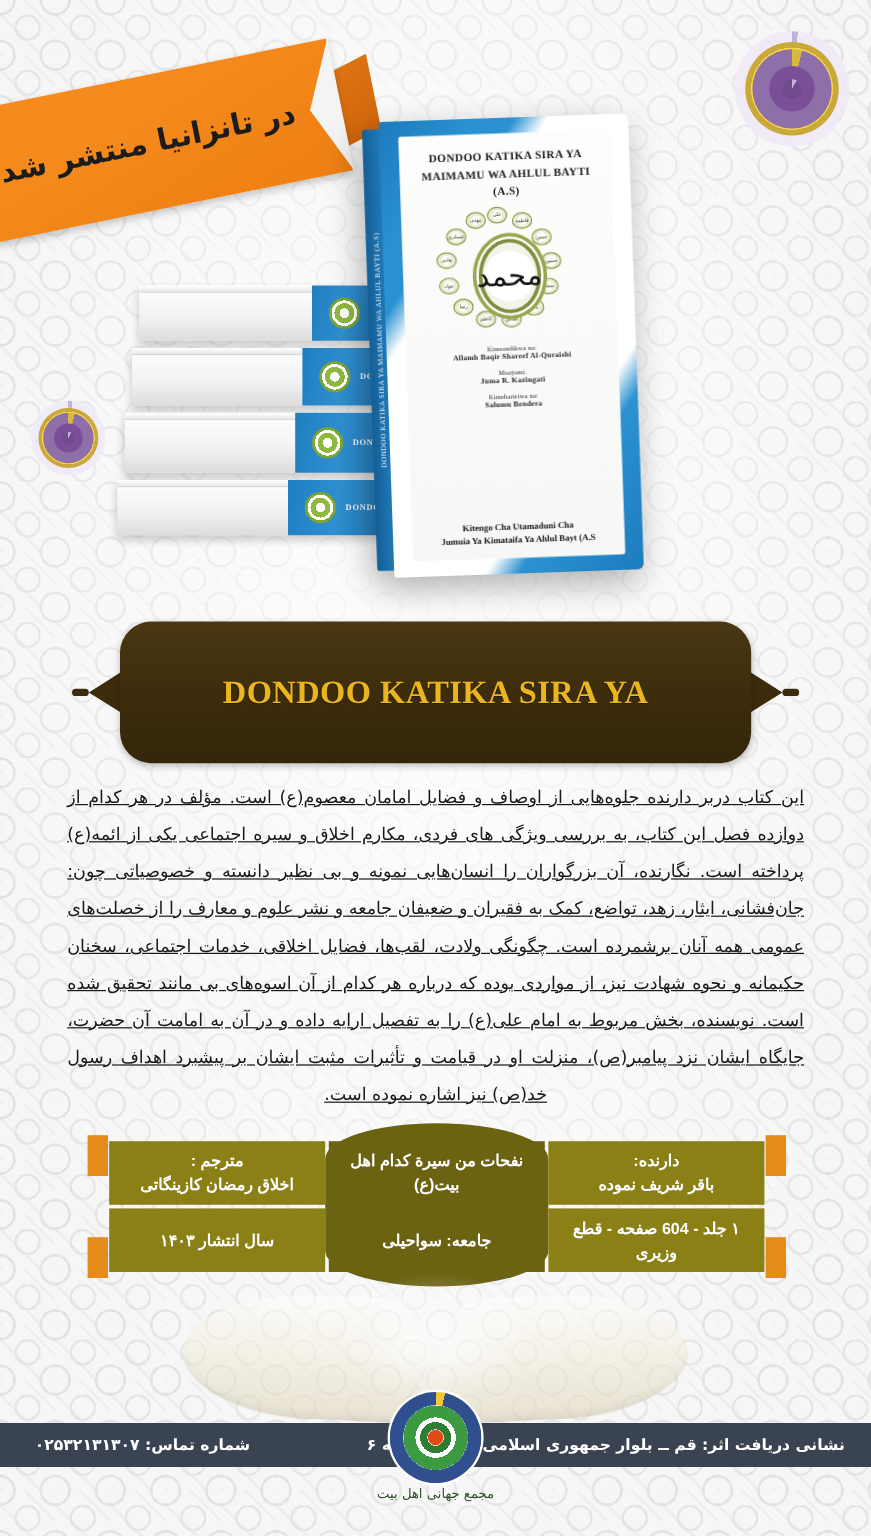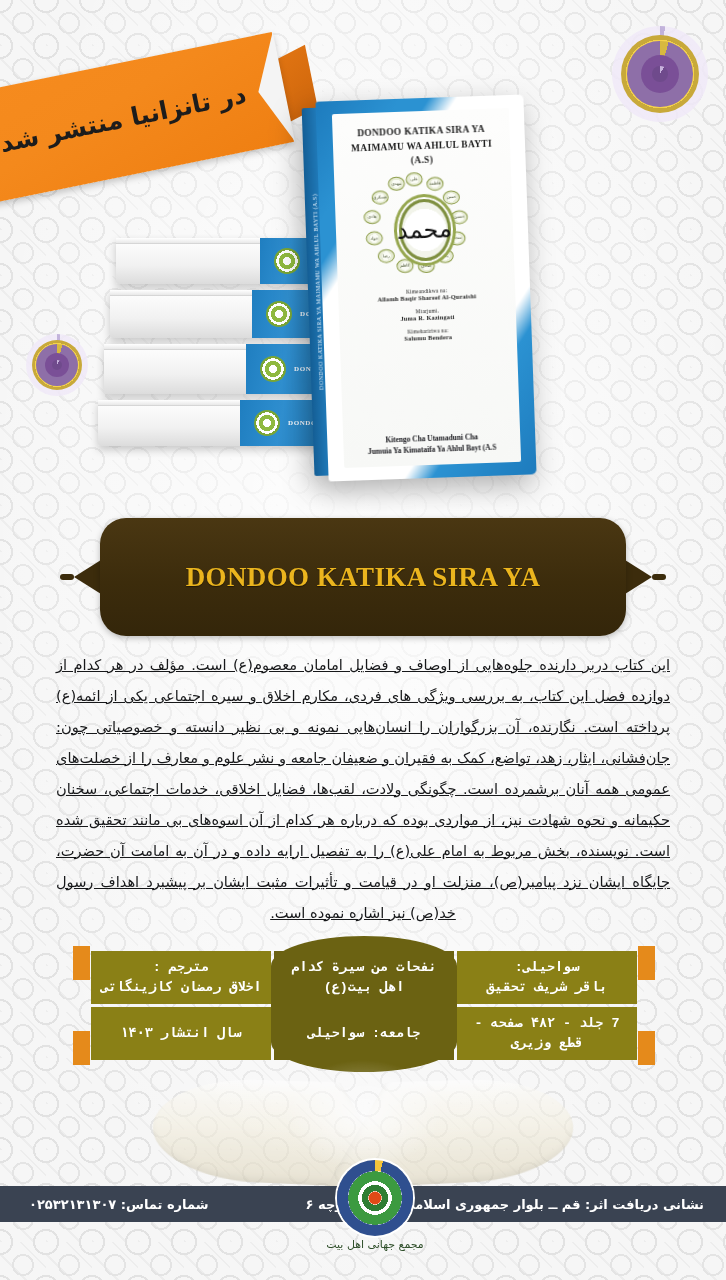--- a/index.html
+++ b/index.html
@@ -294,21 +294,21 @@
   .specs-table td {
     background: #8a8016;
     color: #ffffff;
     text-align: center;
     vertical-align: middle;
     height: 53px;
     padding: 4px 8px;
     font-size: 13.4px;
     font-weight: bold;
     line-height: 1.45;
-    font-family: Liberation Mono, monospace;
+    font-family: Liberation Sans, sans-serif;
     letter-spacing: .1px;
   }
   .specs-table td.mid { background: #6b6212; }
   .specs-table td .sub { display: block; }
 
   
   .open-book {
     position: absolute;
     left: 50%; bottom: 88px; transform: translateX(-50%);
     width: 420px; height: 142px;
@@ -356,21 +356,20 @@
     font-family: "DejaVu Sans", sans-serif;
     text-align: left;
     direction: rtl;
   }
   .footer-logo {
     position: absolute;
     left: 50%; bottom: 16px; transform: translateX(-50%);
     width: 104px; height: 104px;
     z-index: 4;
     text-align: center;
-    margin-left: 12px;
   }
   .fl-disc {
     position: relative; width: 76px; height: 76px; margin: 0 auto;
     border-radius: 50%;
     background:
       radial-gradient(circle, #ffffff 0 16%, rgba(255,255,255,0) 16%),
       conic-gradient(#f4c53a 0 12deg, #2f4f8f 12deg 24deg);
     box-shadow: 0 0 0 2px #ffffff;
   }
   .fl-disc .fl-inner {
@@ -528,31 +527,31 @@
   <div class="specs">
     <div class="specs-bg-arc"></div>
     <div class="specs-corner sc-tr"></div>
     <div class="specs-corner sc-br"></div>
     <div class="specs-corner sc-tl"></div>
     <div class="specs-corner sc-bl"></div>
     <table class="specs-table">
       <tbody>
           <tr>
         <td>
-          <span class="sub">سواحیلی:</span>
-          <span class="sub">باقر شریف تحقیق</span>
+          <span class="sub">دارنده:</span>
+          <span class="sub">باقر شریف نموده</span>
         </td>
         <td class="mid">نفحات من سیرة کدام اهل بیت(ع)</td>
         <td>
           <span class="sub">مترجم :</span>
           <span class="sub">اخلاق رمضان کازینگاتی</span>
         </td>
       </tr>
       <tr>
-        <td>7 جلد - ۴۸۲ صفحه - قطع وزیری</td>
+        <td>۱ جلد - 604 صفحه - قطع وزیری</td>
         <td class="mid">جامعه: سواحیلی</td>
         <td>سال انتشار ۱۴۰۳</td>
       </tr>
     </tbody>
       </table>
   </div>
 
   <div class="open-book">
     <div class="ob-half ob-left"></div>
     <div class="ob-half ob-right"></div>

